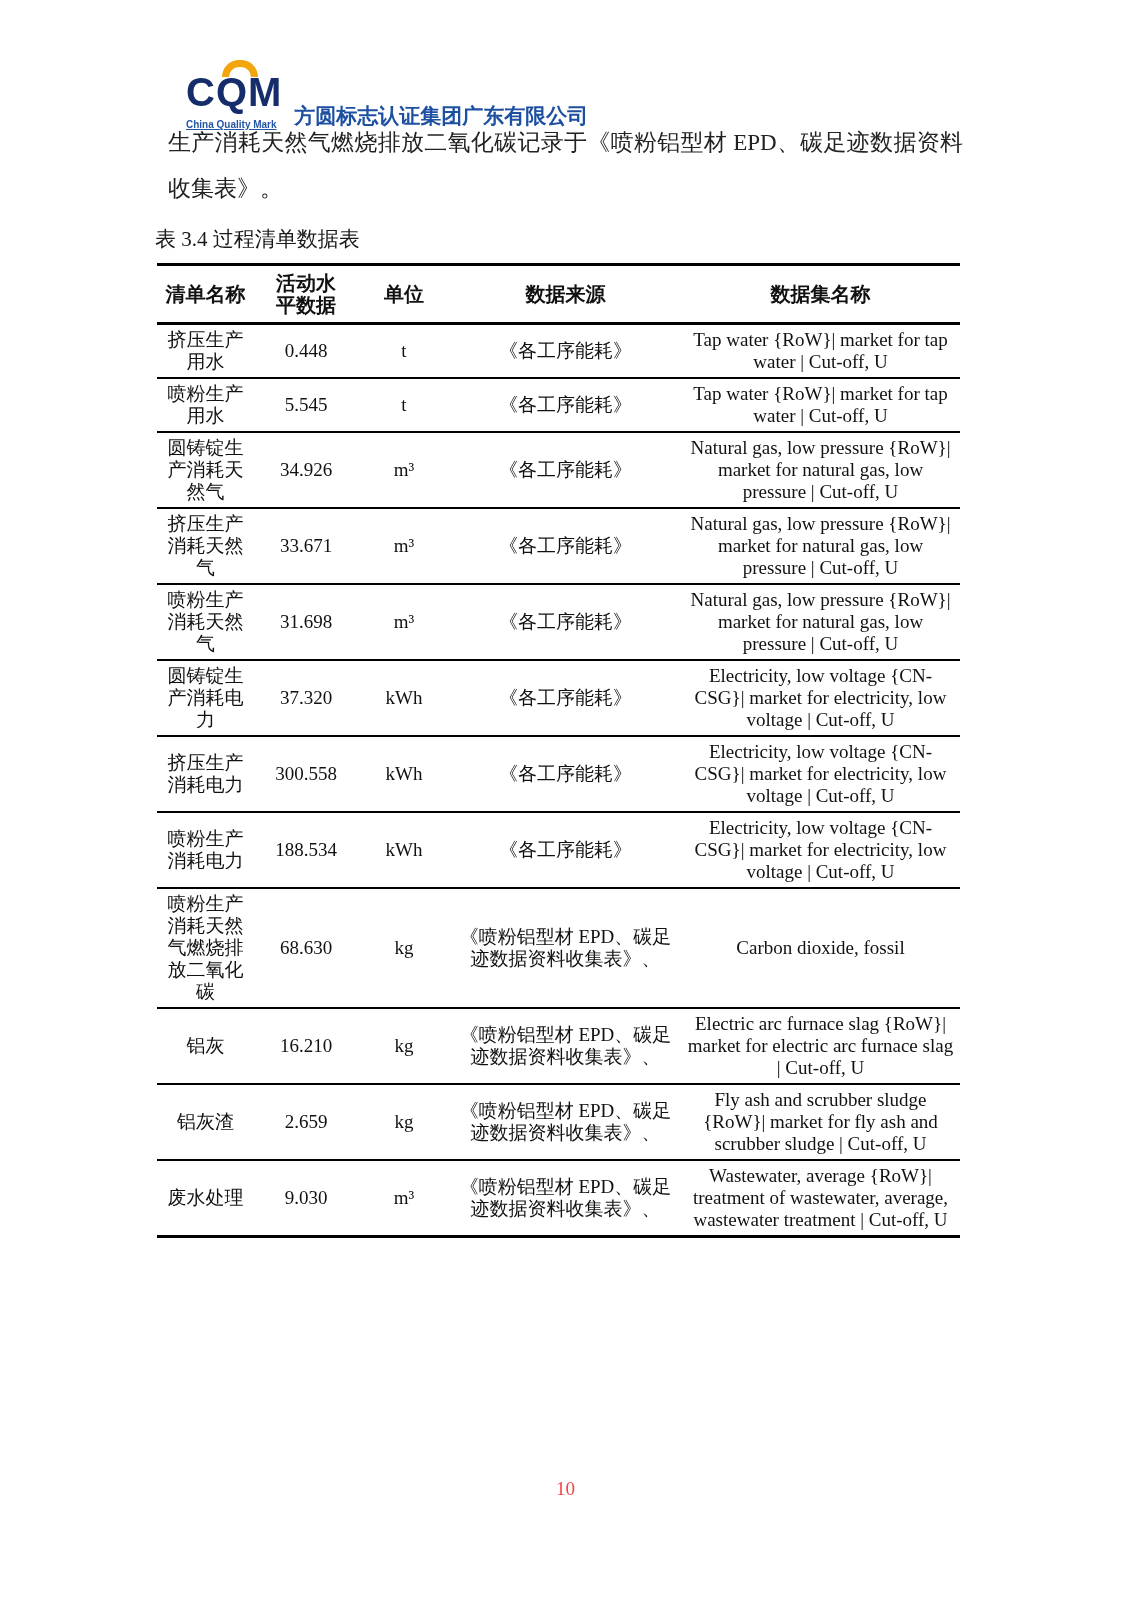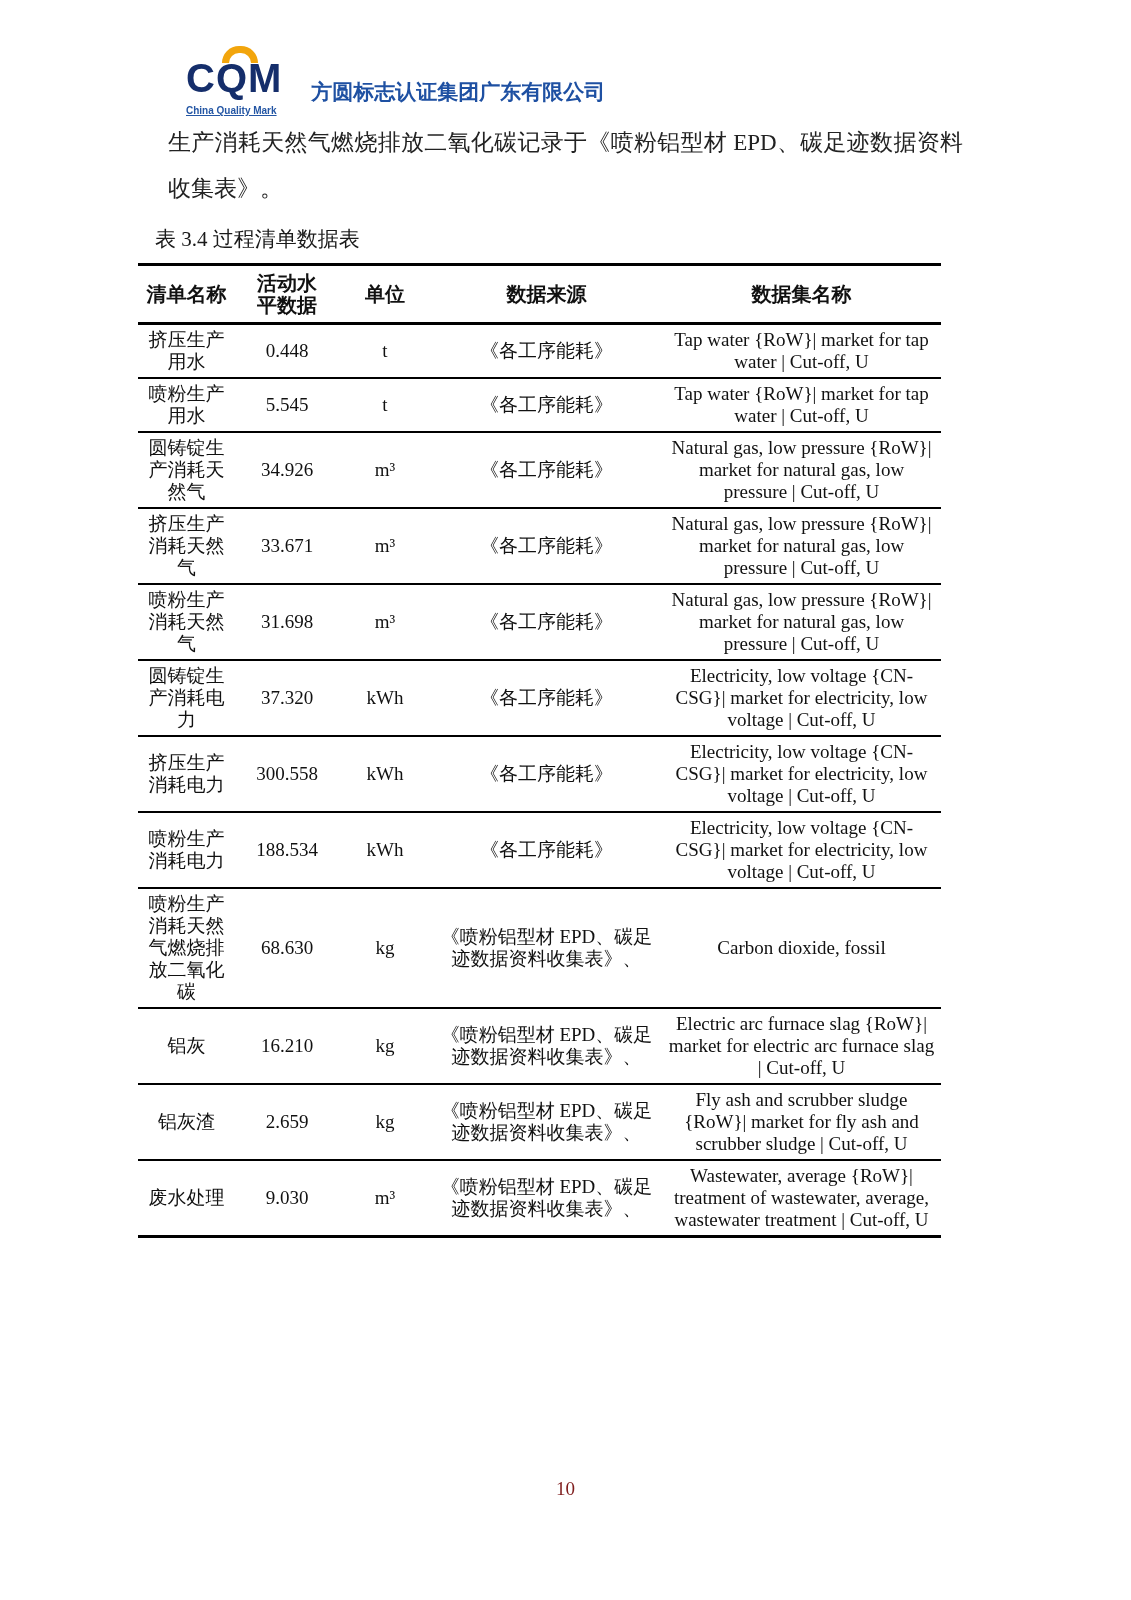--- a/index.html
+++ b/index.html
@@ -12,24 +12,23 @@
     background: #ffffff;
     font-family: "Liberation Serif", "DejaVu Serif", serif;
     color: #1c1c1c;
     overflow: hidden;
   }
 
   
   .logo {
     position: absolute;
     left: 186px;
-    top: 46px;
+    top: 60px;
     display: flex;
-    align-items: center;
-    gap: 17px;
+    align-items: flex-end;
   }
   .logo-mark { position: relative; padding-top: 12px; }
   .logo-cqm {
     font-family: "Liberation Sans", sans-serif;
     font-weight: 900;
     font-size: 40px;
     line-height: 1;
     letter-spacing: 1px;
     color: #152e6b;
     display: block;
@@ -82,21 +81,21 @@
     left: 155px;
     top: 225px;
     width: 803px;
     font-size: 21px;
     color: #1a1a1a;
   }
 
   
   table.data-table {
     position: absolute;
-    left: 138px;
+    left: 157px;
     top: 263px;
     width: 803px;
     border-collapse: collapse;
     border-top: 3px solid #000;
     border-bottom: 3px solid #000;
     table-layout: fixed;
   }
   table.data-table col.c1 { width: 97px; }
   table.data-table col.c2 { width: 104px; }
   table.data-table col.c3 { width: 92px; }
@@ -123,21 +122,21 @@
   table.data-table tbody tr:last-child { border-bottom: none; }
 
   
   .page-number {
     position: absolute;
     left: 0;
     top: 1478px;
     width: 1131px;
     text-align: center;
     font-size: 19px;
-    color: #7f1d1d;
+    color: #ef4444;
   }
 </style>
 </head>
 <body>
 
 <div class="page">
 
   <div class="logo">
     <div class="logo-mark">
       <span class="logo-arc"></span>

